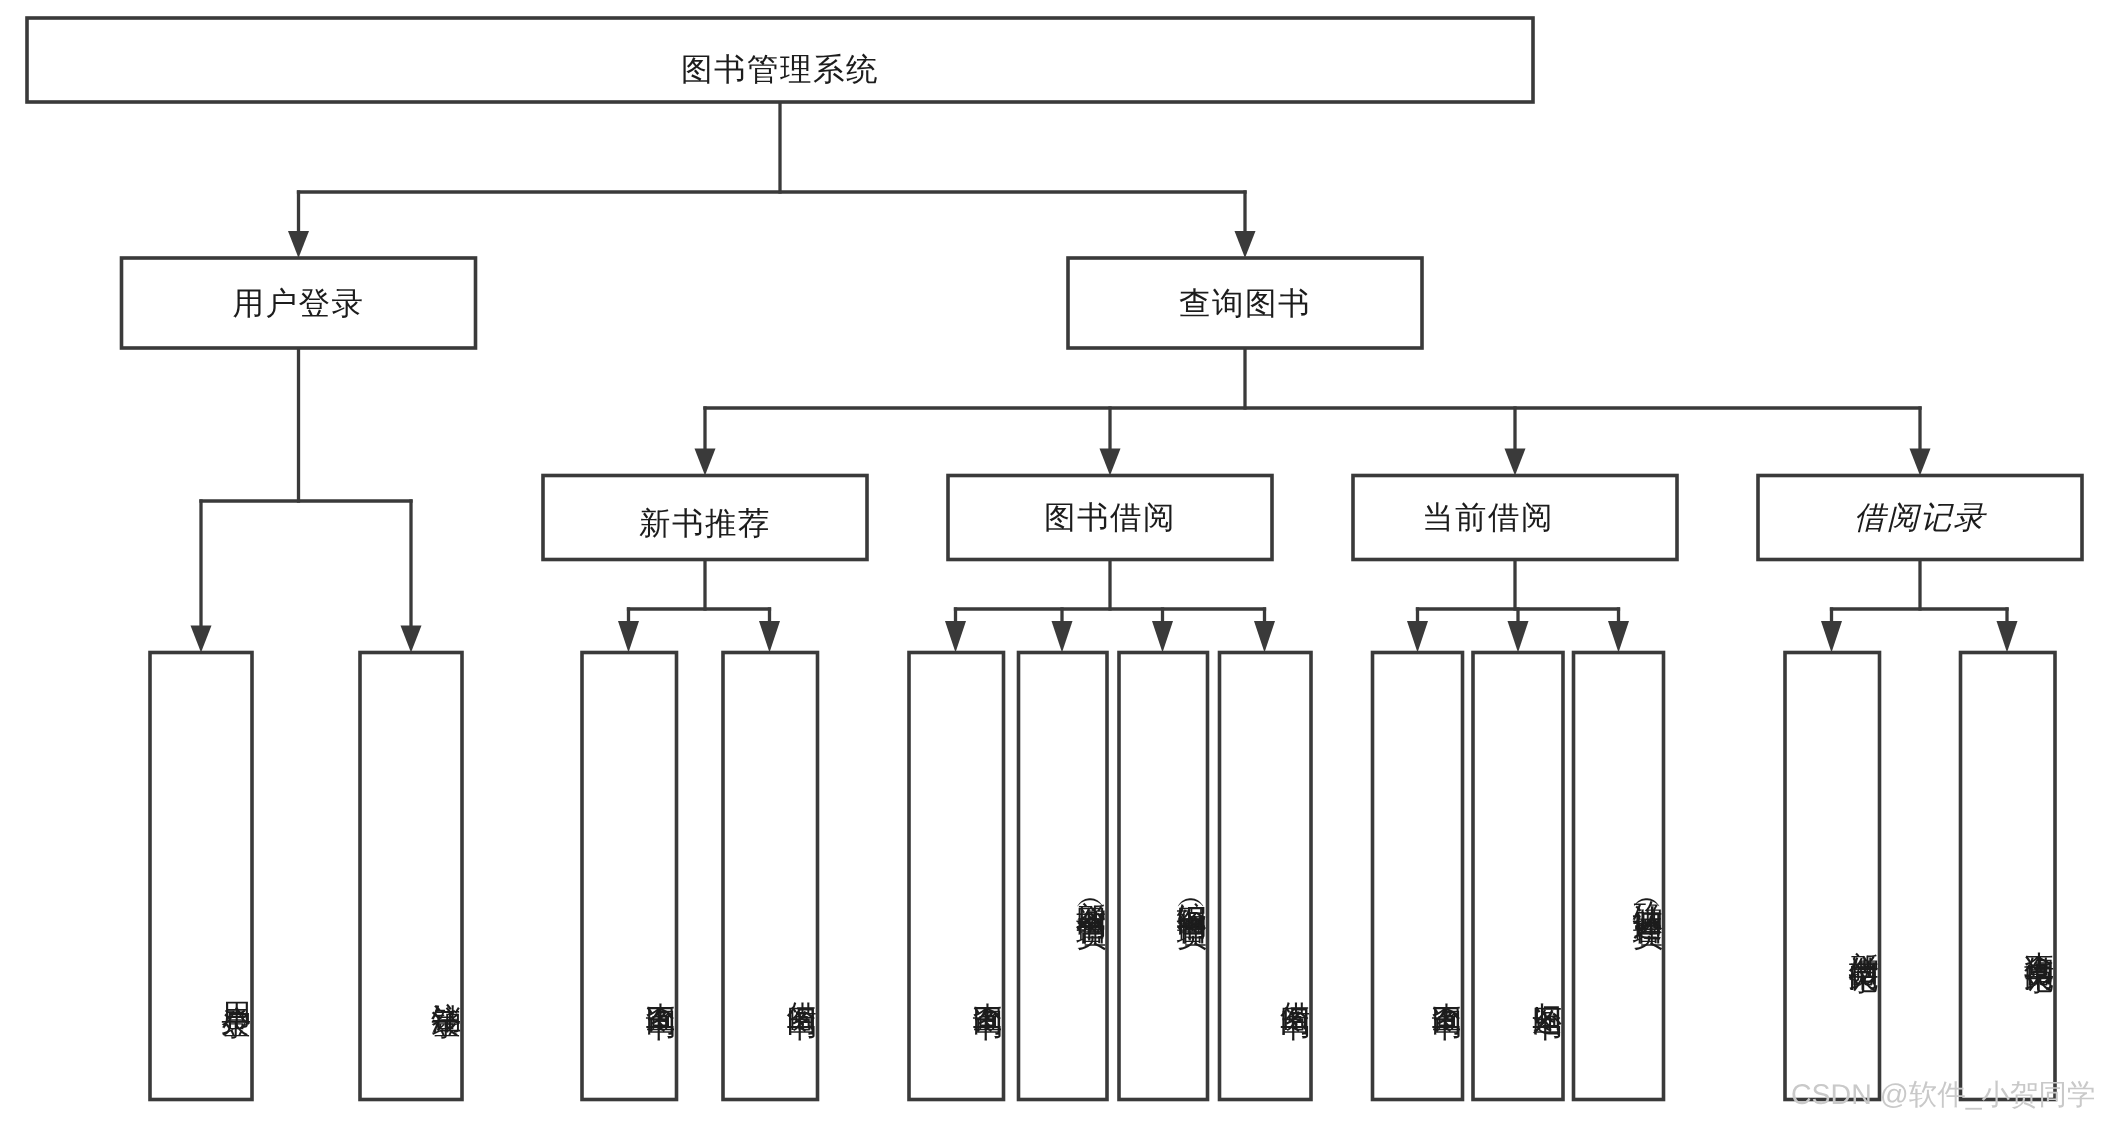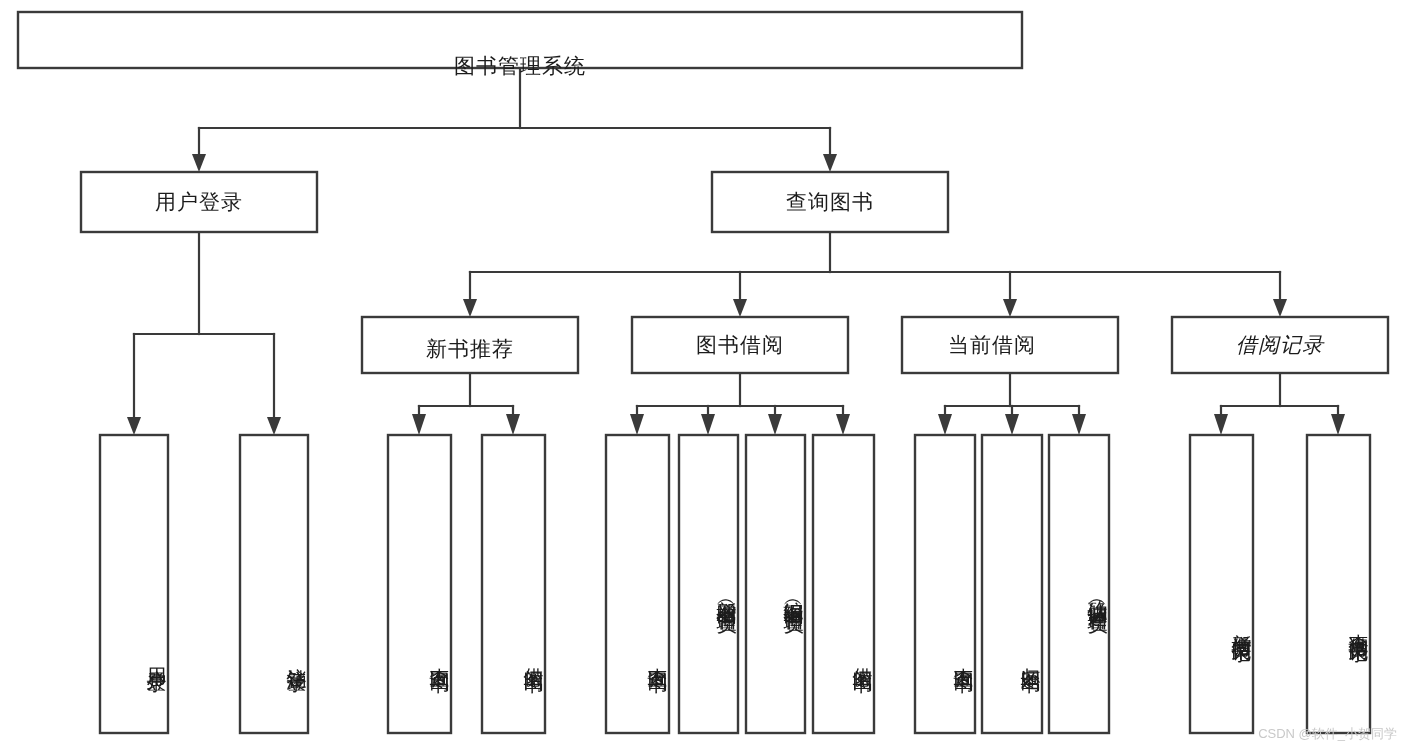--- a/index.html
+++ b/index.html
@@ -63,21 +63,21 @@
     justify-content: center;
     white-space: nowrap;
     pointer-events: none;
     letter-spacing: 1px;
   }
   .watermark {
     position: absolute;
     right: 8px;
     bottom: 4px;
     font-family: "Liberation Sans", sans-serif;
-    font-size: 13px;
+    font-size: 19px;
     color: #c9c9c9;
     white-space: nowrap;
     pointer-events: none;
   }
 </style>
 </head>
 <body>
 
 <div id="canvas-wrap">
 
@@ -167,21 +167,21 @@
       <rect class="node-rect" x="746" y="435" width="59" height="298"></rect>
       <rect class="node-rect" x="813" y="435" width="61" height="298"></rect>
       <rect class="node-rect" x="915" y="435" width="60" height="298"></rect>
       <rect class="node-rect" x="982" y="435" width="60" height="298"></rect>
       <rect class="node-rect" x="1049" y="435" width="60" height="298"></rect>
       <rect class="node-rect" x="1190" y="435" width="63" height="298"></rect>
       <rect class="node-rect" x="1307" y="435" width="63" height="298"></rect>
     </g>
   </svg>
 
-  <div class="hlabel" style="left:18px; top:12px; width:1004px; height:68px;margin-top:20px;">图书管理系统</div>
+  <div class="hlabel" style="left:18px; top:12px; width:1004px; height:68px;">图书管理系统</div>
 
   <div class="hlabel" style="left:81px; top:172px; width:236px; height:60px;">用户登录</div>
   <div class="hlabel" style="left:712px; top:172px; width:236px; height:60px;">查询图书</div>
 
   <div class="hlabel" style="left:362px; top:317px; width:216px; height:64px;">新书推荐</div>
   <div class="hlabel" style="left:632px; top:317px; width:216px; height:56px;text-align:center;">图书借阅</div>
   <div class="hlabel" style="left:902px; top:317px; width:180px; height:56px;">当前借阅</div>
   <div class="hlabel" style="left:1172px; top:317px; width:216px; height:56px;font-style:italic;">借阅记录</div>
 
   <div class="vlabel" style="left:100px; top:435px; width:68px; height:298px; padding-top:72px;">用户登录</div>

